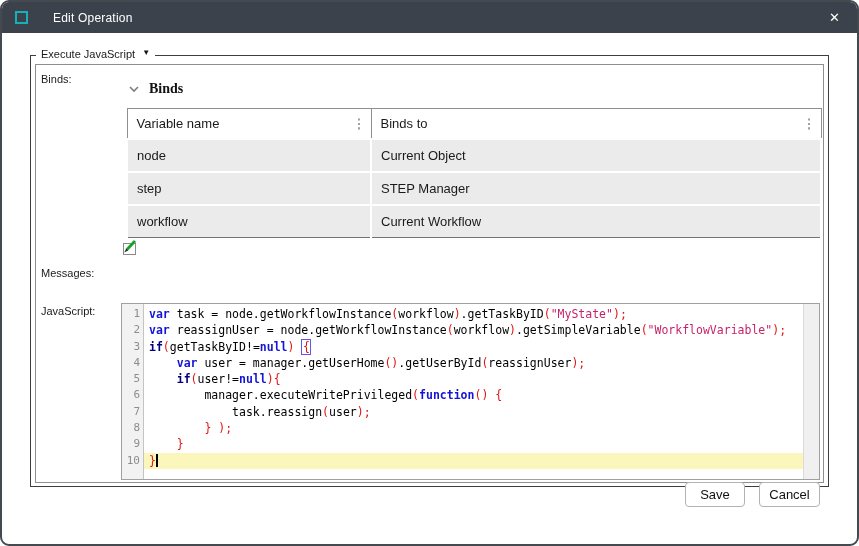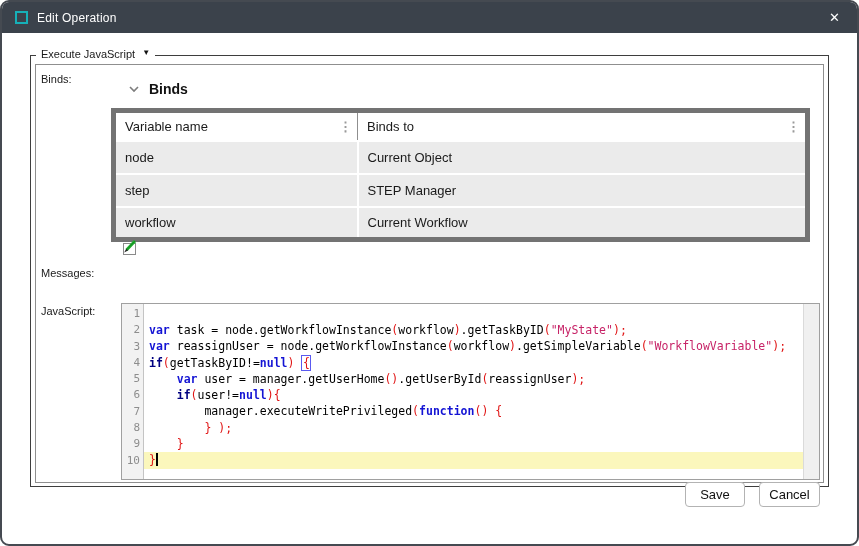--- a/index.html
+++ b/index.html
@@ -4,21 +4,21 @@
 <style>
   * { margin:0; padding:0; box-sizing:border-box; }
   html,body { background:#fff; font-family:"Liberation Sans", sans-serif; }
   .dialog{
     position:relative; width:859px; height:546px;
     border:2px solid #454a51; border-radius:9px; overflow:hidden; background:#fff;
   }
   
   .titlebar{
     position:absolute; left:0; top:0; right:0; height:31px;
-    background:#3b424b; display:flex; align-items:center; padding:0 13px; gap:9px;
+    background:#3b424b; display:flex; align-items:center; padding:0 13px; gap:25px;
   }
   .title-icon{ width:13px; height:13px; border:2px solid #16b0b8; background:transparent; flex:0 0 auto; }
   .title-text{ color:#fff; font-size:12px; letter-spacing:.2px; }
   .close-btn{ margin-left:auto; color:#fff; font-size:13px; cursor:pointer; padding:2px 4px; }
   
   .fieldset{
     position:absolute; left:28px; top:53px; width:799px; height:432px;
     border:1px solid #3e3e3e;
   }
   .legend{
@@ -31,23 +31,23 @@
     border:1px solid #8f8f8f; background:#fff;
   }
   .side-label{ position:absolute; left:5px; font-size:11px; color:#1a1a1a; }
   .section-header{
     position:absolute; display:flex; align-items:center; gap:9px; cursor:pointer;
   }
   .section-header .chev{ display:flex; color:#7d7d7d; }
   .section-header .sec-title{ font-size:14px; font-weight:bold; color:#111; }
   
   .binds-table{
-    position:absolute; left:75px; top:43px; width:694px; height:129px;
+    position:absolute; left:90px; top:43px; width:694px; height:129px;
     border-collapse:collapse; table-layout:fixed; font-size:13px; color:#1a1a1a;
-    border:5px solid #737373;
+    border:1px solid #737373;
   }
   .binds-table th{
     height:30px; background:#fff; font-weight:normal; text-align:left;
     padding:0 6px 0 9px; border:1px solid #8f8f8f; position:relative; cursor:pointer;
   }
   .binds-table td{
     height:33px; background:#ebebeb; padding:0 9px;
     border:2px solid #fff; border-bottom:none; cursor:default;
   }
   .col-menu{ position:absolute; right:5px; top:50%; transform:translateY(-50%);
@@ -57,21 +57,21 @@
   .editor{
     position:absolute; left:85px; top:238px; width:699px; height:177px;
     border:1px solid #a0a0a0; background:#fff; display:flex;
     font-family:"DejaVu Sans Mono", monospace; font-size:11.5px; line-height:16.3px;
   }
   .gutter{
     width:22px; background:#f2f2f2; border-right:1px solid #c4c4c4;
     color:#8d8d8d; text-align:right; padding:2px 3px 0 0; font-size:11px;
   }
   .gutter .ln{ height:16.3px; }
-  .code-area{ flex:1 1 auto; padding-top:2px; overflow:hidden; cursor:text;margin-top:16px; }
+  .code-area{ flex:1 1 auto; padding-top:2px; overflow:hidden; cursor:text; }
   .code-line{ height:16.3px; padding-left:5px; white-space:pre; color:#000; }
   .code-line.current{ background:#fbf7bc; }
   .tk-kw{ color:#1414d4; font-weight:bold; }
   .tk-kw2{ color:#000080; font-weight:bold; }
   .tk-str{ color:#c72367; }
   .tk-br{ color:#e01414; }
   .tk-pl{ color:#000; }
   .tk-brm{ color:#e01414; border:1px solid #5a5af0; padding:0 0.5px; }
   .caret-bar{ display:inline-block; width:2px; height:13px; background:#000; vertical-align:-2px; }
   .editor-scrollbar{ width:16px; background:#f0f0f0; border-left:1px solid #dadada; cursor:default; }
@@ -98,21 +98,21 @@
   <div class="fieldset">
     <div class="legend">
       <span>Execute JavaScript</span>
       <span class="caret">▼</span>
     </div>
 
     <div class="panel">
 
       <div class="side-label" style="top:8px;">Binds:</div>
 
-      <div class="section-header" style="left:92px; top:16px;">
+      <div class="section-header" style="left:92px; top:16px;font-family:Liberation Serif, serif;">
         <span class="chev">
           <svg width="12" height="12" viewBox="0 0 12 12">
               <polyline points="2,4 6,8 10,4" fill="none" stroke="#7d7d7d" stroke-width="1.6"></polyline>
             </svg>
         </span>
         <span class="sec-title">Binds</span>
       </div>
 
       <table class="binds-table">
         <colgroup>
@@ -182,20 +182,21 @@
             <div class="ln">9</div>
             <div class="ln">10</div>
           </div>
         <div class="code-area">
             <div class="code-line"><span class="tk-kw">var</span><span class="tk-pl"> task = node.getWorkflowInstance</span><span class="tk-br">(</span><span class="tk-pl">workflow</span><span class="tk-br">)</span><span class="tk-pl">.getTaskByID</span><span class="tk-br">(</span><span class="tk-str">"MyState"</span><span class="tk-br">)</span><span class="tk-br">;</span></div>
             <div class="code-line"><span class="tk-kw">var</span><span class="tk-pl"> reassignUser = node.getWorkflowInstance</span><span class="tk-br">(</span><span class="tk-pl">workflow</span><span class="tk-br">)</span><span class="tk-pl">.getSimpleVariable</span><span class="tk-br">(</span><span class="tk-str">"WorkflowVariable"</span><span class="tk-br">)</span><span class="tk-br">;</span></div>
             <div class="code-line"><span class="tk-kw2">if</span><span class="tk-br">(</span><span class="tk-pl">getTaskByID!=</span><span class="tk-kw">null</span><span class="tk-br">)</span><span class="tk-pl"> </span><span class="tk-brm">{</span></div>
             <div class="code-line"><span class="tk-pl">    </span><span class="tk-kw">var</span><span class="tk-pl"> user = manager.getUserHome</span><span class="tk-br">(</span><span class="tk-br">)</span><span class="tk-pl">.getUserById</span><span class="tk-br">(</span><span class="tk-pl">reassignUser</span><span class="tk-br">)</span><span class="tk-br">;</span></div>
             <div class="code-line"><span class="tk-pl">    </span><span class="tk-kw2">if</span><span class="tk-br">(</span><span class="tk-pl">user!=</span><span class="tk-kw">null</span><span class="tk-br">)</span><span class="tk-br">{</span></div>
             <div class="code-line"><span class="tk-pl">        manager.executeWritePrivileged</span><span class="tk-br">(</span><span class="tk-kw">function</span><span class="tk-br">(</span><span class="tk-br">)</span><span class="tk-pl"> </span><span class="tk-br">{</span></div>
+            <div class="code-line"><span class="tk-pl">            task.reassign</span><span class="tk-br">(</span><span class="tk-pl">user</span><span class="tk-br">)</span><span class="tk-br">;</span></div>
             <div class="code-line"><span class="tk-pl">        </span><span class="tk-br">}</span><span class="tk-pl"> </span><span class="tk-br">)</span><span class="tk-br">;</span></div>
             <div class="code-line"><span class="tk-pl">    </span><span class="tk-br">}</span></div>
             <div class="code-line current"><span class="tk-br">}</span><span class="caret-bar"></span></div>
           </div>
         <div class="editor-scrollbar"></div>
       </div>
 
     </div>
   </div>
 

